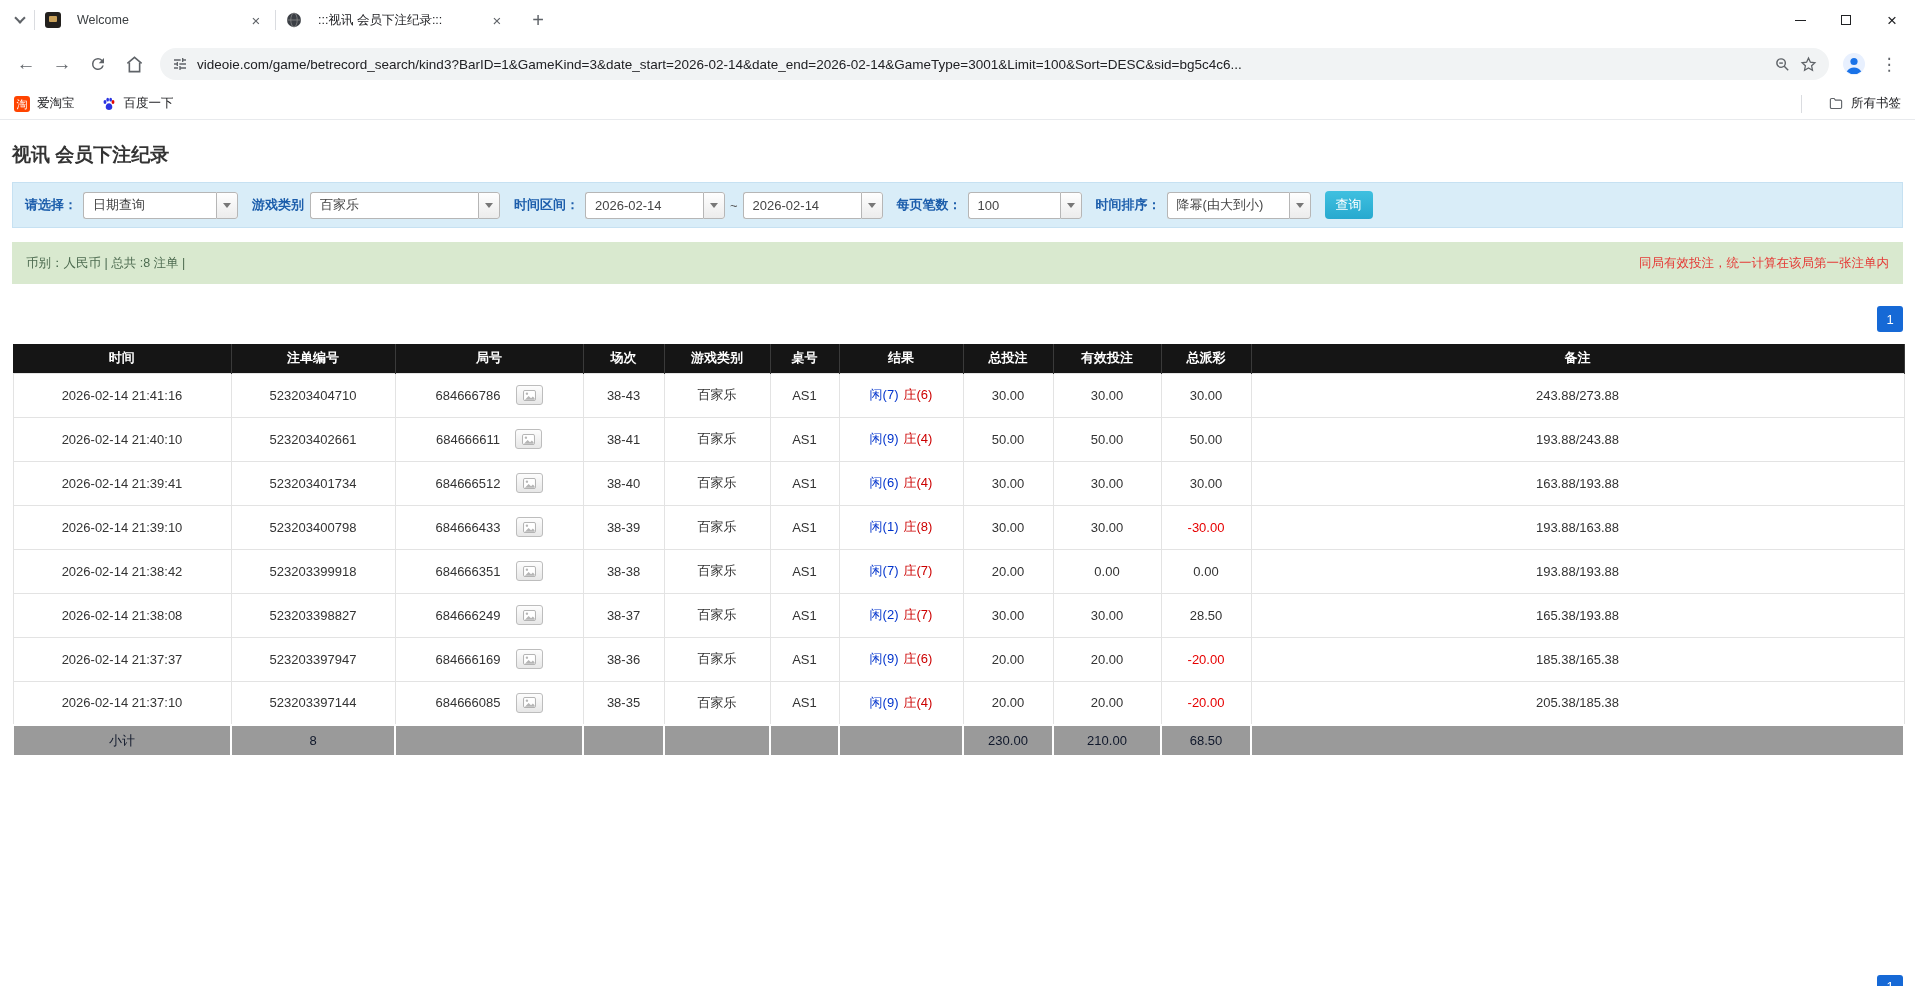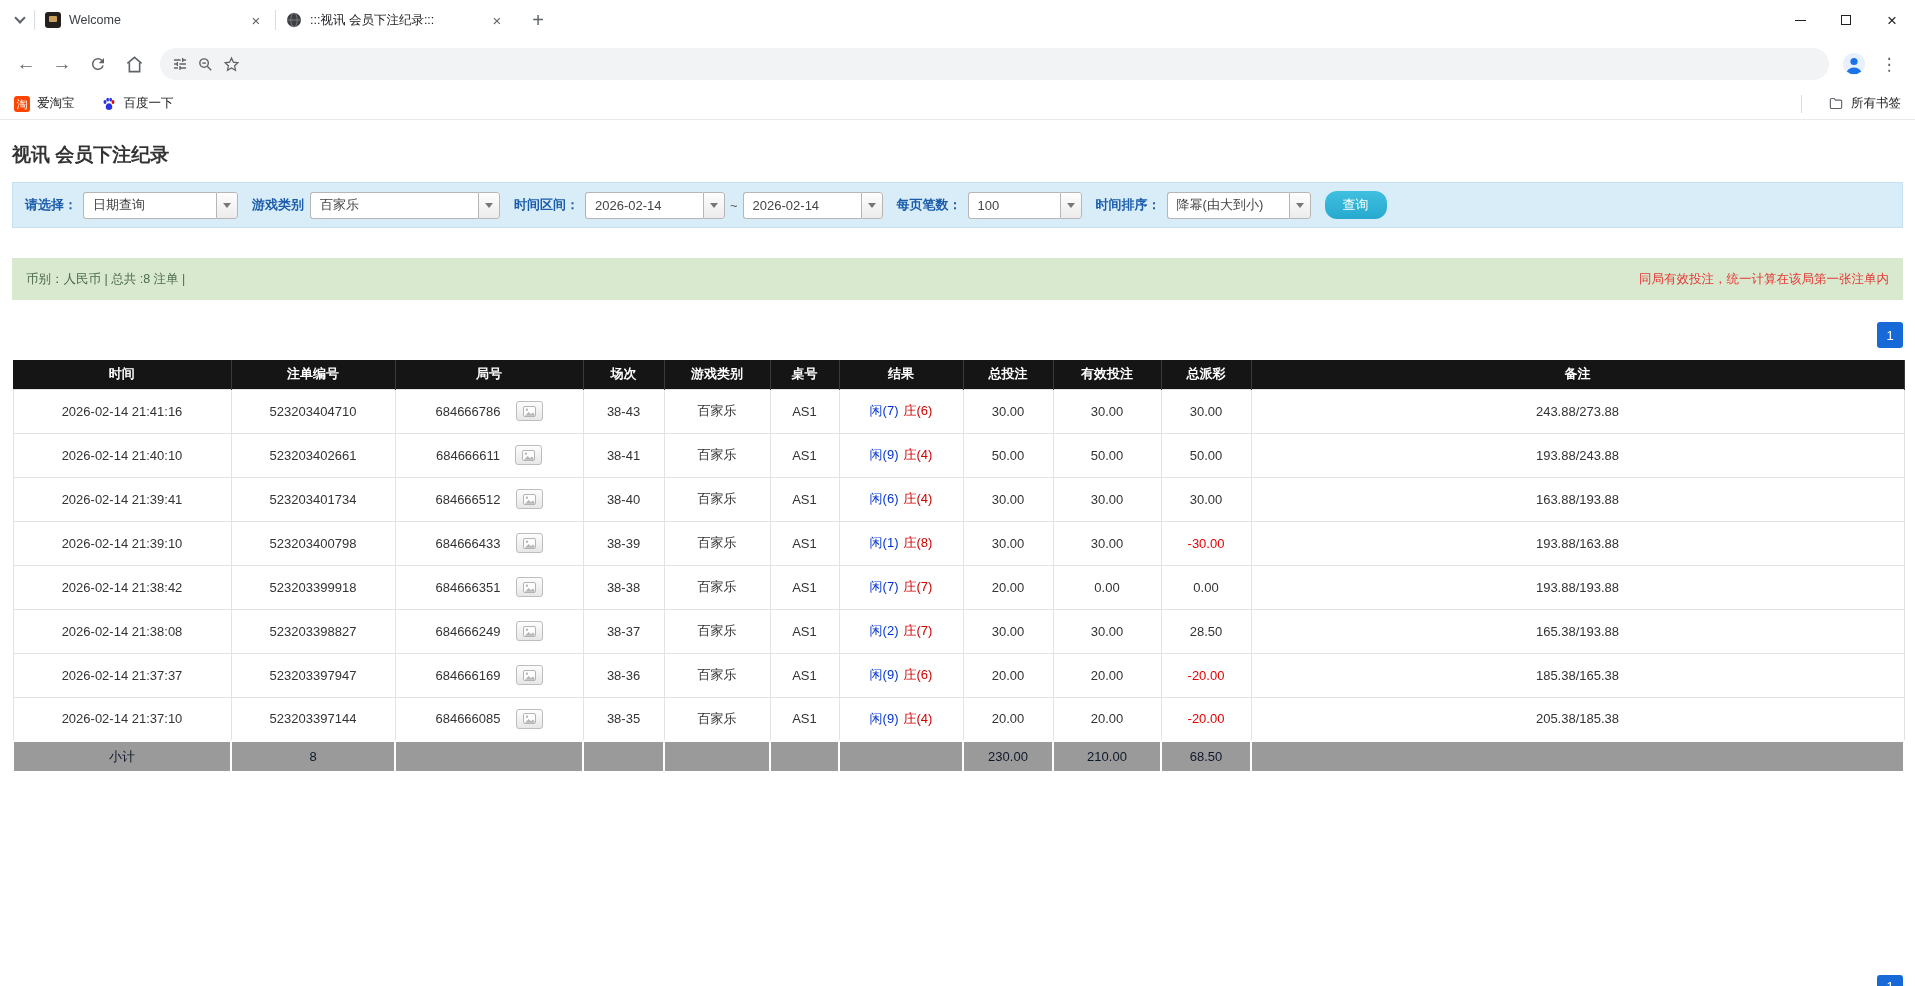--- a/index.html
+++ b/index.html
@@ -3,21 +3,21 @@
 <meta charset="utf-8">
 <style>
   * { margin:0; padding:0; box-sizing:border-box; }
   html,body { width:1915px; height:986px; overflow:hidden; background:#fff;
     font-family:"Liberation Sans","DejaVu Sans",sans-serif; }
 
   
   .tabstrip { height:40px; background:#fff; display:flex; align-items:center; padding-left:6px; }
   .tab-search-btn { width:28px; height:28px; border-radius:50%; display:flex; align-items:center; justify-content:center; }
   .chev { width:8px; height:8px; border-right:2px solid #5f6368; border-bottom:2px solid #5f6368; transform:rotate(45deg); margin-top:-4px; }
-  .tab { width:240px; height:40px; display:flex; align-items:center; gap:8px; padding:0 10px; }
+  .tab { width:240px; height:40px; display:flex; align-items:center; gap:16px; padding:0 10px; }
   .tab-title { flex:1; font-size:12.5px; color:#3c4043; white-space:nowrap; overflow:hidden; text-overflow:ellipsis; }
   .tab.active .tab-title { color:#202124; }
   .tab-close { font-size:15px; color:#5f6368; width:18px; height:18px; display:flex; align-items:center; justify-content:center; border-radius:50%; }
   .tab-sep { width:1px; height:20px; background:#dadce0; }
   .fav1 { width:16px; height:16px; background:#23201d; border-radius:3px; flex:0 0 16px; position:relative; }
   .fav1::after { content:""; position:absolute; left:4px; top:4px; width:8px; height:6px; background:#c9a15a; border-radius:1px; }
   .newtab-btn { width:28px; height:28px; margin-left:8px; display:flex; align-items:center; justify-content:center; font-size:20px; color:#5f6368; border-radius:50%; }
   .win-controls { margin-left:auto; display:flex; height:40px; }
   .win-btn { width:46px; height:40px; display:flex; align-items:center; justify-content:center; color:#202124; }
   .min-glyph { width:11px; height:0; border-top:1px solid #202124; display:block; }
@@ -48,23 +48,23 @@
   .combo { display:flex; height:27px; background:#fff; border-radius:3px; }
   .combo-text { border:1px solid #b6b6b6; border-right:none; border-radius:3px 0 0 3px; padding:8px 9px; display:flex; align-items:center; font-size:13px; color:#444; background:#fff; white-space:nowrap; overflow:hidden; }
   .combo-arrow { width:22px; border:1px solid #b6b6b6; border-radius:0 3px 3px 0; display:flex; align-items:center; justify-content:center; background:linear-gradient(#fefefe,#ececec); }
   .tri { width:0; height:0; border-left:4px solid transparent; border-right:4px solid transparent; border-top:5px solid #777; display:block; }
   .w-sel  .combo-text { width:133px; }
   .w-game .combo-text { width:168px; }
   .w-date .combo-text { width:118px; }
   .w-per  .combo-text { width:92px; }
   .w-sort .combo-text { width:122px; }
   .tilde { color:#555; margin:0 5px; }
-  .search-btn { margin-left:14px; background:linear-gradient(#3fc0e0,#27a9cf); color:#fff; border:none; border-radius:12px; height:28px; padding:0 18px; font-size:13px; }
-
-  .greenbar { margin-top:30px; background:#d9e9cf; height:42px; display:flex; align-items:center; justify-content:space-between; padding:0 14px; font-size:12.5px; }
+  .search-btn { margin-left:14px; background:linear-gradient(#3fc0e0,#27a9cf); color:#fff; border:none; border-radius:4px; height:28px; padding:0 11px; font-size:13px; }
+
+  .greenbar { margin-top:14px; background:#d9e9cf; height:42px; display:flex; align-items:center; justify-content:space-between; padding:0 14px; font-size:12.5px; }
   .greenbar .gl { color:#4d6b50; }
   .greenbar .gr { color:#e53935; }
 
   .pagerow { display:flex; justify-content:flex-end; margin:22px 0 12px; }
   .page-btn { min-width:26px; height:26px; background:#1669d6; color:#fff; display:flex; align-items:center; justify-content:center; font-size:13px; border-radius:3px; }
 
   table.bets { width:100%; border-collapse:collapse; table-layout:fixed; }
   .bets thead th { background:#151515; color:#fff; font-size:13px; font-weight:bold; height:29px; border-right:1px solid #3a3a3a; }
   .bets tbody td { border:1px solid #e3e3e3; height:44px; text-align:center; font-size:13px; color:#333; background:#fff; vertical-align:middle; }
   .bet-link { color:#1155cc; }
@@ -125,20 +125,21 @@
   <div class="nav-icon">
     <svg width="19" height="19" viewBox="0 0 24 24" fill="none" stroke="#5f6368" stroke-width="2">
         <path d="M3 10.5 12 3l9 7.5"></path>
         <path d="M5.5 9.5V21h13V9.5"></path>
       </svg>
   </div>
   <div class="omnibox">
     <svg width="16" height="16" viewBox="0 0 24 24" fill="#5f6368">
         <path d="M3 17v2h6v-2H3zM3 5v2h10V5H3zm10 16v-2h8v-2h-8v-2h-2v6h2zM7 9v2H3v2h4v2h2V9H7zm14 4v-2H11v2h10zm-6-4h2V7h4V5h-4V3h-2v6z"></path>
       </svg>
+    <span class="url-text">videoie.com/game/betrecord_search/kind3?BarID=1&amp;GameKind=3&amp;date_start=2026-02-14&amp;date_end=2026-02-14&amp;GameType=3001&amp;Limit=100&amp;Sort=DESC&amp;sid=bg5c4c6...</span>
     <svg width="17" height="17" viewBox="0 0 24 24" fill="none" stroke="#5f6368" stroke-width="2">
         <circle cx="10" cy="10" r="6"></circle>
         <line x1="14.5" y1="14.5" x2="20" y2="20"></line>
         <line x1="7.5" y1="10" x2="12.5" y2="10"></line>
       </svg>
     <svg width="17" height="17" viewBox="0 0 24 24" fill="none" stroke="#5f6368" stroke-width="1.8">
         <path d="M12 3l2.7 5.8 6.3.8-4.6 4.3 1.2 6.2-5.6-3.1-5.6 3.1 1.2-6.2L3 9.6l6.3-.8z"></path>
       </svg>
   </div>
   <div class="avatar-btn">

